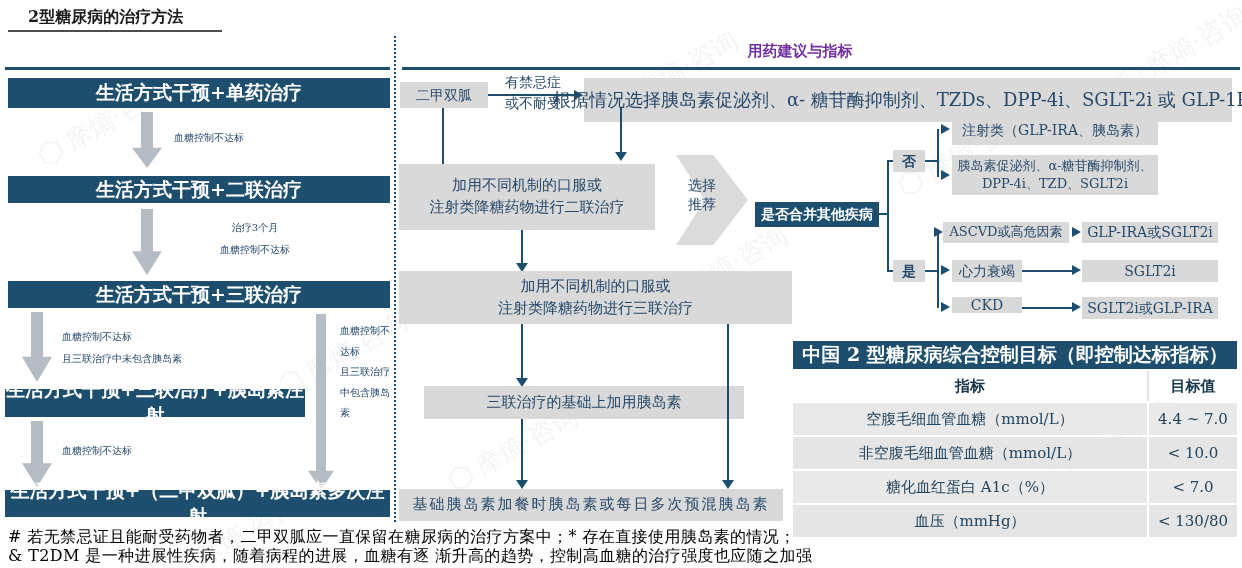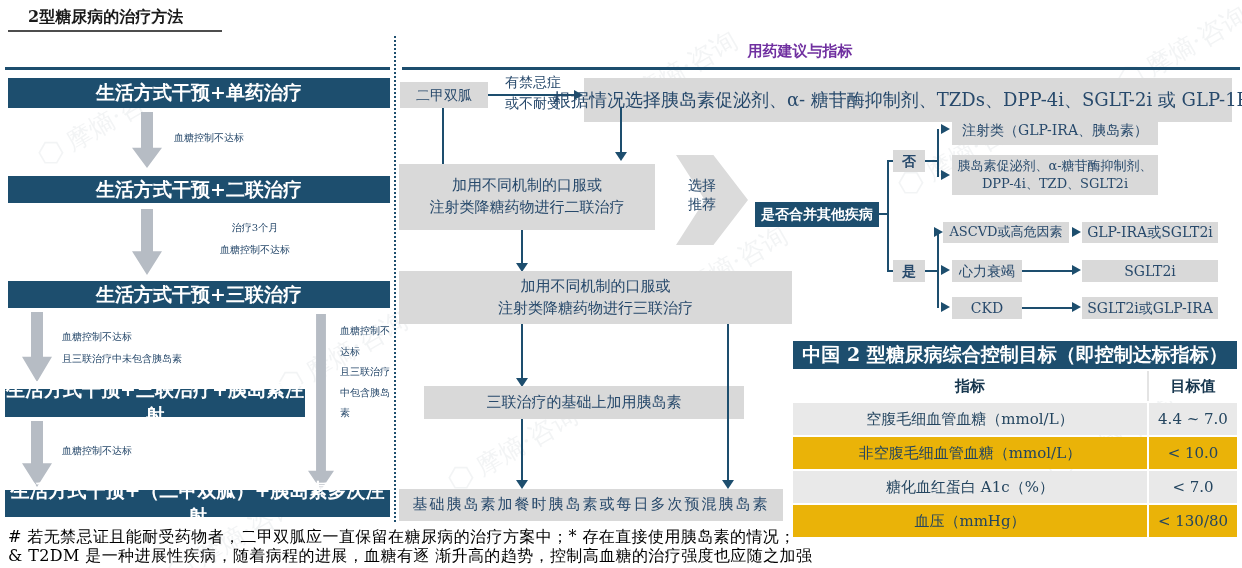--- a/index.html
+++ b/index.html
@@ -29,21 +29,21 @@
   .fs14{font-size:14px;}
   .fs13{font-size:13px;}
   .wm{color:#6b7a86;opacity:.08;font-size:26px;transform:rotate(-30deg);pointer-events:none;white-space:nowrap;}
   .wm .ic{font-size:30px;margin-right:6px;}
   
   .tbl{display:flex;flex-direction:column;}
   .t-head{height:28px;}
   .t-sub{height:30px;margin-top:2px;display:flex;background:#fff;}
   .t-row{height:32px;margin-top:2px;display:flex;}
   .t-row.odd{background:#e9e9e9;}
-  .t-row.even{background:#eab308;}
+  .t-row.even{background:#e5e5e5;}
   .t-c1{flex:1;display:flex;align-items:center;justify-content:center;color:#24455f;font-size:15px;}
   .t-c2{width:90px;display:flex;align-items:center;justify-content:center;color:#24455f;font-size:15px;border-left:2px solid #fff;}
   .t-sub .t-c1,.t-sub .t-c2{font-weight:bold;color:#16364e;}
   .t-sub .t-c2{border-left:2px solid #e4e4e4;}
   .foot{color:#000000;font-size:16px;letter-spacing:.4px;}
 </style>
 </head>
 <body>
 
 <div id="stage">
@@ -146,21 +146,21 @@
 
   <div class="abs graybox fs13" style="left:943px;top:222px;width:126px;height:21px;">ASCVD或高危因素</div>
   <div class="abs ah-right" style="left:1072px;top:227px;"></div>
   <div class="abs graybox fs14" style="left:1082px;top:222px;width:136px;height:21px;">GLP-IRA或SGLT2i</div>
 
   <div class="abs graybox fs14" style="left:952px;top:260px;width:70px;height:22px;">心力衰竭</div>
   <div class="abs nline" style="left:1022px;top:270px;width:50px;height:2px;"></div>
   <div class="abs ah-right" style="left:1072px;top:265px;"></div>
   <div class="abs graybox fs14" style="left:1082px;top:260px;width:136px;height:22px;">SGLT2i</div>
 
-  <div class="abs graybox fs14" style="left:952px;top:297px;width:70px;height:22px;">CKD</div>
+  <div class="abs graybox fs14" style="left:952px;top:297px;width:70px;height:16px;">CKD</div>
   <div class="abs nline" style="left:1022px;top:307px;width:50px;height:2px;"></div>
   <div class="abs ah-right" style="left:1072px;top:302px;"></div>
   <div class="abs graybox fs14" style="left:1082px;top:297px;width:136px;height:22px;">SGLT2i或GLP-IRA</div>
 
   <div class="abs tbl" style="left:793px;top:341px;width:444px;">
     <div class="navybox t-head">中国 2 型糖尿病综合控制目标（即控制达标指标）</div>
     <div class="t-sub">
       <div class="t-c1">指标</div>
       <div class="t-c2">目标值</div>
     </div>

